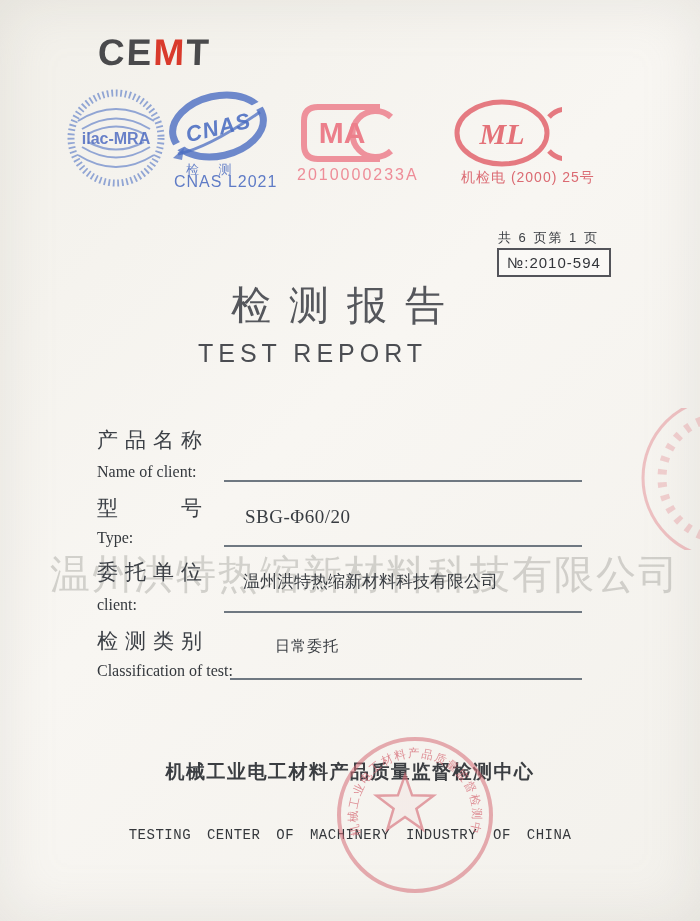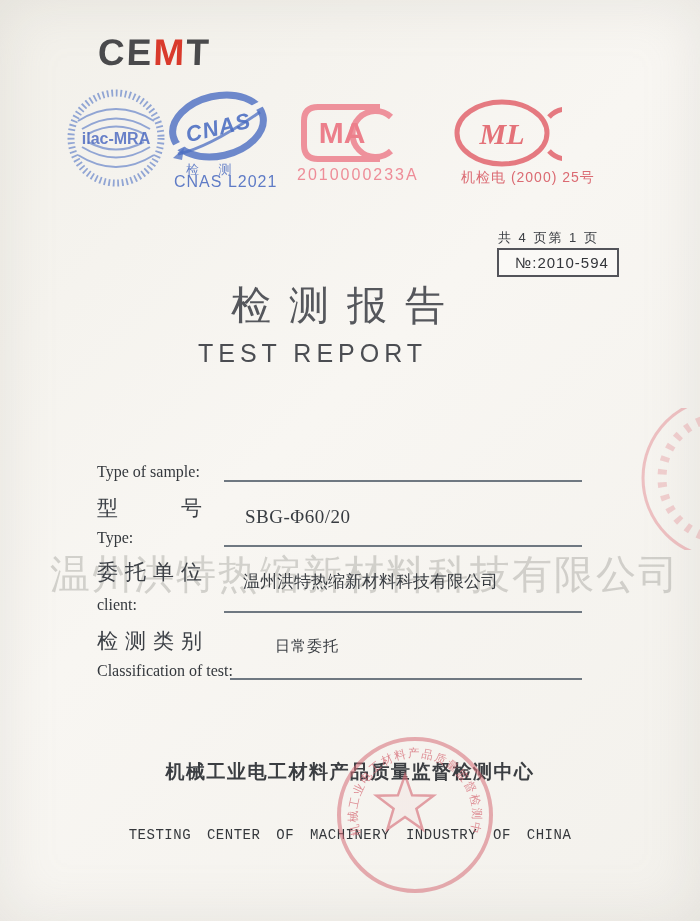--- a/index.html
+++ b/index.html
@@ -13,21 +13,21 @@
   
   .brand{left:98px;top:32px;font-size:37px;font-weight:700;letter-spacing:2px;color:#4a4a4c;transform:skewX(-2deg);}
   .brand .m{color:#d93a2c;}
   
   .cnas-cap1{left:186px;top:161px;font-size:13px;letter-spacing:8px;color:#4f6fc2;opacity:.85;}
   .cnas-cap2{left:174px;top:173px;font-size:16px;letter-spacing:1px;color:#4f6fc2;opacity:.9;font-weight:500;}
   .cma-num{left:297px;top:166px;font-size:16px;letter-spacing:2px;color:#ee8d98;font-weight:500;}
   .ml-cap{left:449px;top:169px;font-size:14px;letter-spacing:1px;color:#db6a72;margin-left:12px;}
   
   .pages{left:498px;top:229px;font-size:13px;letter-spacing:2px;color:#3d4045;}
-  .no-box{left:497px;top:248px;width:110px;height:25px;border:2px solid #53545a;line-height:25px;text-align:center;font-size:15px;letter-spacing:1px;color:#33353a;background:rgba(255,255,255,.35);padding-left:8px;}
+  .no-box{left:497px;top:248px;width:110px;height:25px;border:2px solid #53545a;line-height:25px;text-align:center;font-size:15px;letter-spacing:1px;color:#33353a;background:rgba(255,255,255,.35);}
   
   .title-zh{left:0;width:676px;top:278px;text-align:center;font-size:40px;font-weight:500;letter-spacing:18px;text-indent:18px;color:#55575c;}
   .title-en{left:0;width:620px;top:339px;text-align:center;font-size:25px;font-weight:500;letter-spacing:5px;text-indent:5px;color:#4b4d52;}
   
   .watermark{left:50px;top:547px;font-size:40px;letter-spacing:2px;white-space:nowrap;color:rgba(122,122,116,.30);z-index:1;}
   
   .lbl-zh{font-size:21px;letter-spacing:7px;color:#3c4046;z-index:2;}
   .lbl-en{font-family:"Liberation Serif",serif;font-size:16px;color:#34383d;z-index:2;}
   .val{font-family:"Liberation Serif",serif;color:#383c41;z-index:2;}
   .uline{height:2px;background:#57626d;opacity:.85;z-index:2;}
@@ -81,29 +81,30 @@
 
   <svg class="abs" style="left:452px;top:97px;" width="110" height="74" viewBox="0 0 110 74">
     <g stroke="#e2646d" fill="none" opacity="0.85">
       <ellipse cx="50" cy="36" rx="45" ry="31" stroke-width="5"></ellipse>
       <path d="M97,20 A25,25 0 1 1 97,54" stroke-width="5"></path>
     </g>
     <text x="50" y="47" text-anchor="middle" font-size="30" font-weight="700" font-style="italic" font-family="Liberation Serif,serif" fill="#e2646d" opacity="0.9">ML</text>
   </svg>
   <div class="abs ml-cap">机检电 (2000) 25号</div>
 
-  <div class="abs pages">共 4 页第 1 页</div>
+  <div class="abs pages">共 6 页第 1 页</div>
   <div class="abs no-box"><span>№:2010-594</span></div>
 
   <div class="abs title-zh">检测报告</div>
   <div class="abs title-en">TEST REPORT</div>
 
   <div class="abs watermark">温州洪特热缩新材料科技有限公司</div>
 
-  <div class="abs lbl-en" style="left:97px;top:463px;">Type of sample:</div>
+  <div class="abs lbl-zh" style="left:97px;top:426px;">产品名称</div>
+  <div class="abs lbl-en" style="left:97px;top:463px;">Name of client:</div>
   <div class="abs uline" style="left:224px;top:480px;width:358px;"></div>
 
   <div class="abs lbl-zh" style="left:97px;top:494px;">型　　号</div>
   <div class="abs val" style="left:245px;top:506px;font-size:19px;letter-spacing:.5px;">SBG-Φ60/20</div>
   <div class="abs lbl-en" style="left:97px;top:529px;">Type:</div>
   <div class="abs uline" style="left:224px;top:545px;width:358px;"></div>
 
   <div class="abs lbl-zh" style="left:97px;top:558px;">委托单位</div>
   <div class="abs val" style="left:243px;top:570px;font-size:17px;">温州洪特热缩新材料科技有限公司</div>
   <div class="abs lbl-en" style="left:97px;top:596px;">client:</div>

